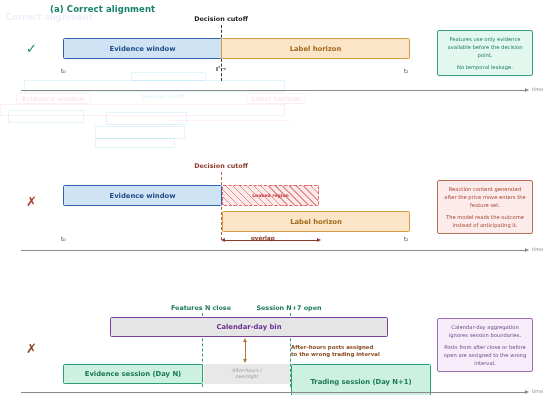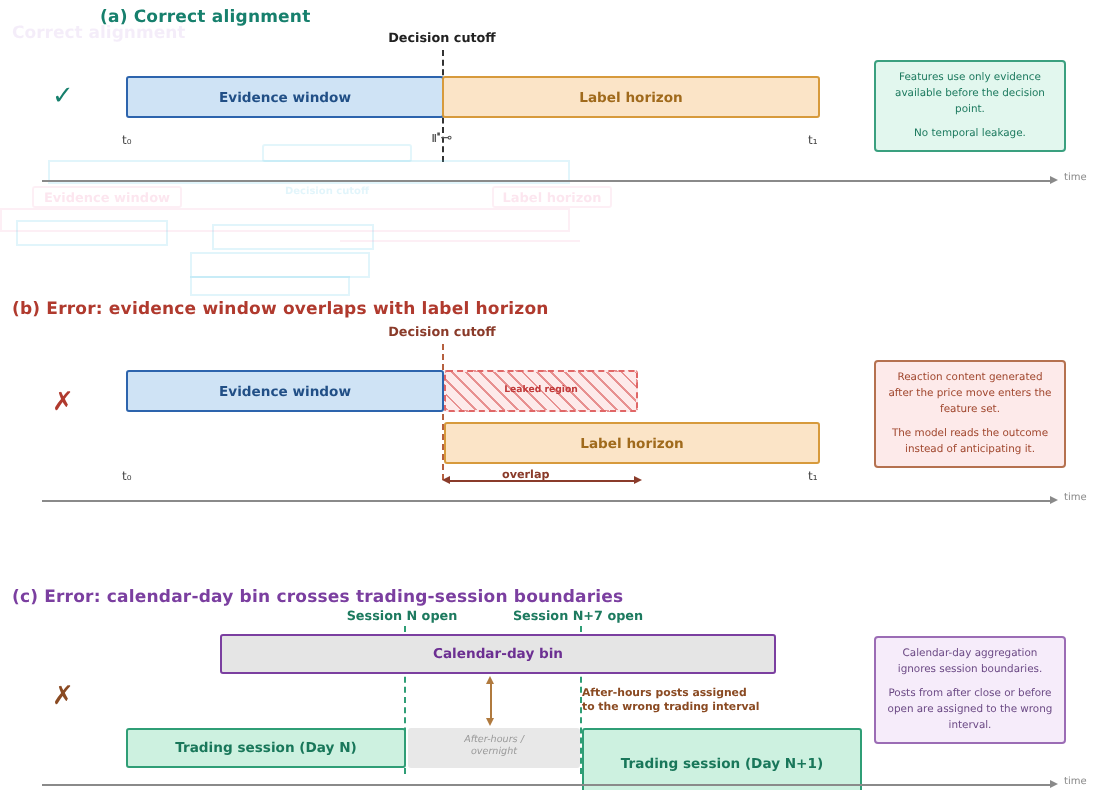--- a/index.html
+++ b/index.html
@@ -118,23 +118,20 @@
   <div class="note" style="left:437px;top:30px;width:96px;background:#e2f7ee;border-color:#3aa07f;color:#1d7a5f;">
     <p>Features use only evidence available before the decision point.</p>
     <p class="gap">No temporal leakage.</p>
   </div>
 </div>
 
 <div class="panel" style="top:140px;height:145px;">
 
   <div class="ghost-line" style="left:95px;top:-2px;width:78px;height:8px;border:1px solid #5bc8e8;"></div>
 
-  <div class="ptitle" style="left:6px;top:10px;color:#b03a2e;">
-    <span class="pnum">(b)</span><span>Error: evidence window overlaps with label horizon</span>
-  </div>
 
   <div class="vlabel" style="left:161px;top:22px;width:120px;color:#8a3b2a;">Decision cutoff</div>
   <div class="vline" style="left:221px;top:32px;height:68px;border-left-color:#b5603f;"></div>
 
   <div class="mark" style="left:26px;top:55px;color:#b03a2e;">✗</div>
 
   <div class="bar" style="left:63px;top:45px;width:159px;height:21px;background:#cfe3f5;border:1.3px solid #2d64ad;color:#214f86;">Evidence window</div>
 
   <div class="hatch" style="left:222px;top:45px;width:97px;height:21px;">
     <span>Leaked region</span>
@@ -155,45 +152,42 @@
   <div class="axis-label" style="left:532px;top:106px;">time</div>
 
   <div class="note" style="left:437px;top:40px;width:96px;background:#fdeaea;border-color:#b5714f;color:#a0472e;">
     <p>Reaction content generated after the price move enters the feature set.</p>
     <p class="gap">The model reads the outcome instead of anticipating it.</p>
   </div>
 </div>
 
 <div class="panel" style="top:285px;height:110px;">
 
-  <div class="ptitle" style="left:6px;top:9px;color:#7b3fa0;">
-    <span class="pnum">(c)</span><span>Error: calendar-day bin crosses trading-session boundaries</span>
-  </div>
-
-  <div class="vlabel" style="left:141px;top:19px;width:120px;color:#1d7a5f;">Session N open</div>
+
+  <div class="vlabel" style="left:141px;top:19px;width:120px;color:#1d7a5f;">Features N close</div>
   <div class="vlabel" style="left:229px;top:19px;width:120px;color:#1d7a5f;">Session N+7 open</div>
 
   <div class="vline" style="left:202px;top:28px;height:74px;border-left-color:#2f9e76;border-left-width:1.4px;"></div>
   <div class="vline" style="left:290px;top:28px;height:74px;border-left-color:#2f9e76;border-left-width:1.4px;"></div>
 
   <div class="mark" style="left:26px;top:57px;color:#8a4a22;">✗</div>
 
   <div class="bar" style="left:110px;top:32px;width:278px;height:20px;background:#e5e5e5;border:1.2px solid #7b3fa0;color:#6c2f92;">Calendar-day bin</div>
 
   <div class="vtick" style="left:245px;top:57px;height:9px;border-left-color:#b07a3e;"></div>
   <div class="varrow" style="left:242.5px;top:53px;border-bottom:4px solid #b07a3e;"></div>
   <div class="vtick" style="left:245px;top:66px;height:9px;border-left-color:#b07a3e;"></div>
   <div class="varrow" style="left:242.5px;top:74px;border-top:4px solid #b07a3e;"></div>
 
   <div class="cpt-label" style="left:291px;top:59px;text-align:left;">
     <span>After-hours posts assigned</span><br>
     <span>to the wrong trading interval</span>
   </div>
 
-  <div class="bar" style="left:63px;top:79px;width:140px;height:20px;background:#cdf1e0;border:1.3px solid #2f9e76;color:#19775a;">Trading session (Day N)</div>
+  <div class="bar" style="left:63px;top:79px;width:140px;height:20px;background:#cdf1e0;border:1.3px solid #2f9e76;color:#19775a;">Evidence session (Day N)</div>
 
   <div class="bar" style="left:204px;top:79px;width:86px;height:20px;background:#e8e8e8;border:0;color:#9a9a9a;font-size:4.8px;font-weight:normal;font-style:italic;line-height:1.25;flex-direction:column;">
     <span>After-hours /</span>
     <span>overnight</span>
   </div>
 
   <div class="bar" style="left:291px;top:79px;width:140px;height:36px;background:#cdf1e0;border:1.3px solid #2f9e76;color:#19775a;">Trading session (Day N+1)</div>
 
   <div class="axis" style="left:21px;top:107px;width:505px;"></div>
   <div class="axis-arrow" style="left:525px;top:104.5px;"></div>

